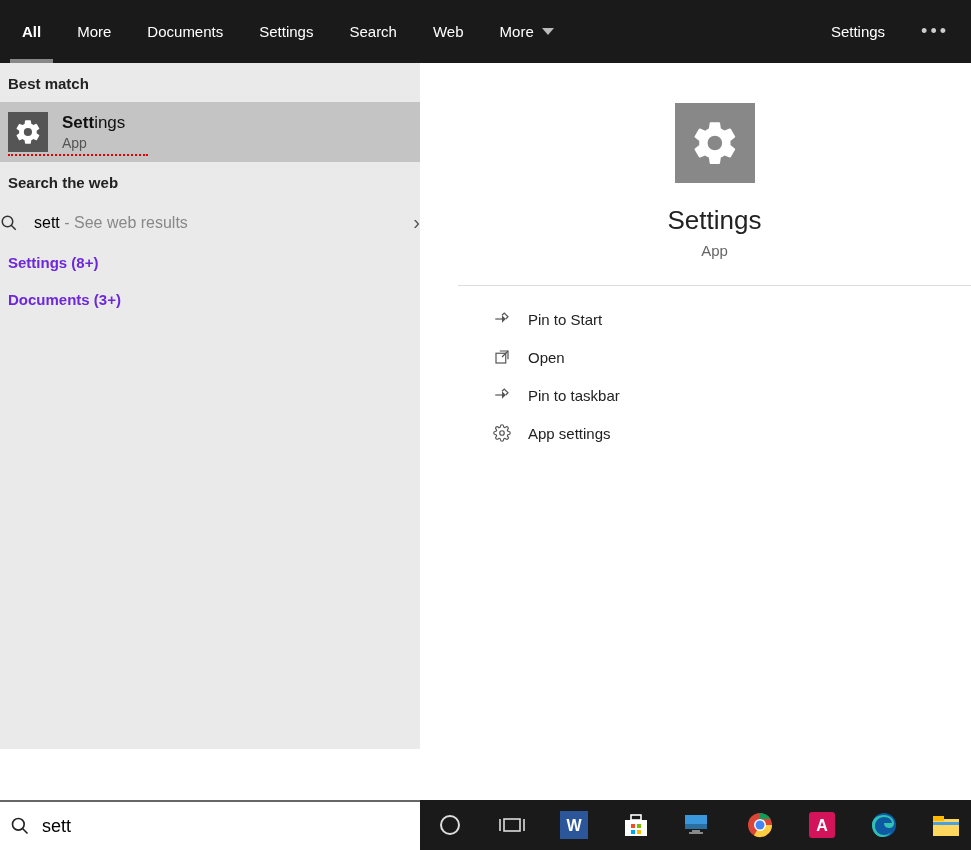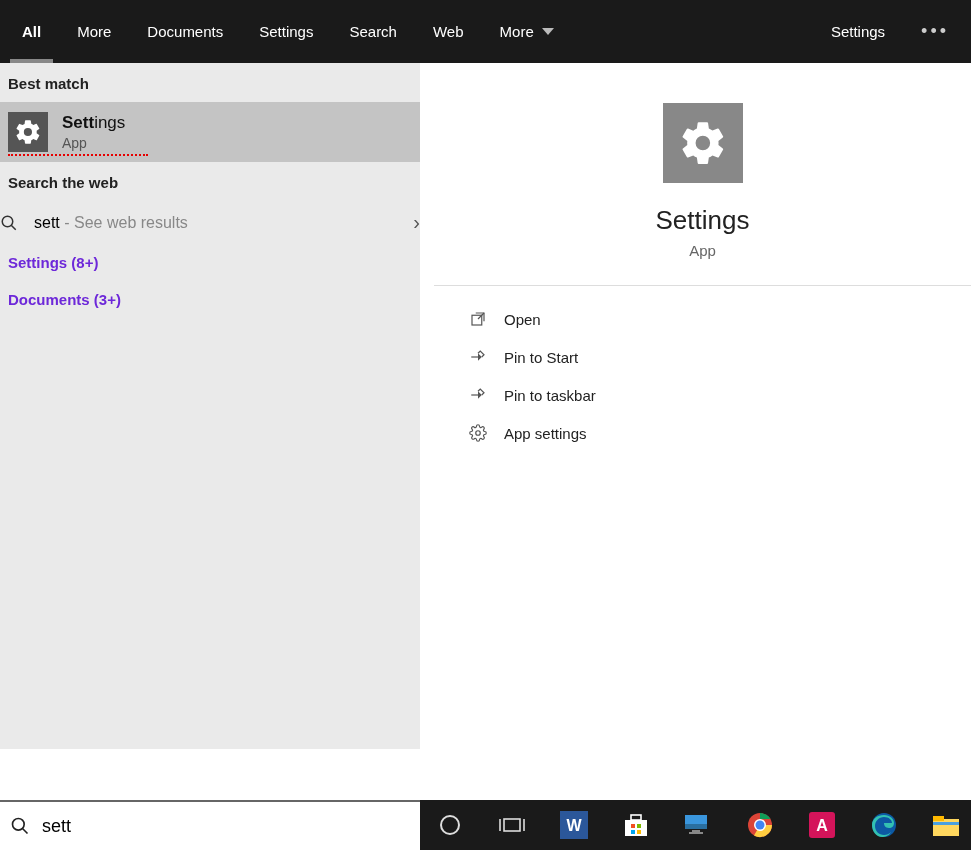--- a/index.html
+++ b/index.html
@@ -39,20 +39,21 @@
     border-right: 6px solid transparent;
     border-top: 7px solid #bbb;
   }
   .tabbar .spacer { flex: 1; }
   .tabbar .dots { padding: 0 18px; letter-spacing: 3px; color: #ccc; font-size: 18px; }
 
   
   .main {
     display: flex;
     height: 686px; 
+    gap: 12px;
   }
   .left {
     width: 420px;
     background: #eaeaea;
     display: flex;
     flex-direction: column;
   }
   .divider-col { width: 14px; background: #fff; }
   .right {
     flex: 1;
@@ -269,36 +270,36 @@
             <path d="M19.4 13a7.5 7.5 0 0 0 .06-1 7.5 7.5 0 0 0-.06-1l2.11-1.65a.5.5 0 0 0 .12-.64l-2-3.46a.5.5 0 0 0-.6-.22l-2.49 1a7.3 7.3 0 0 0-1.73-1l-.38-2.65A.5.5 0 0 0 13.93 2h-4a.5.5 0 0 0-.49.42l-.38 2.65a7.3 7.3 0 0 0-1.73 1l-2.49-1a.5.5 0 0 0-.6.22l-2 3.46a.5.5 0 0 0 .12.64L4.47 11a7.5 7.5 0 0 0-.06 1 7.5 7.5 0 0 0 .06 1l-2.11 1.65a.5.5 0 0 0-.12.64l2 3.46a.5.5 0 0 0 .6.22l2.49-1a7.3 7.3 0 0 0 1.73 1l.38 2.65a.5.5 0 0 0 .49.42h4a.5.5 0 0 0 .49-.42l.38-2.65a7.3 7.3 0 0 0 1.73-1l2.49 1a.5.5 0 0 0 .6-.22l2-3.46a.5.5 0 0 0-.12-.64ZM11.93 15.5A3.5 3.5 0 1 1 15.43 12a3.5 3.5 0 0 1-3.5 3.5Z"></path>
           </svg>
       </div>
       <div class="title">Settings</div>
       <div class="sub">App</div>
     </div>
     <div class="actions">
       <div class="action-row">
         <span class="aicon">
           <svg width="18" height="18" viewBox="0 0 24 24" fill="none" stroke="#555" stroke-width="1.6">
+              <path d="M3 12h9"></path>
+              <path d="M12 7v10l5-5z" fill="#555" stroke="none"></path>
+              <path d="M12 7l3-3 5 5-3 3"></path>
+            </svg>
+        </span>
+        <span>Pin to Start</span>
+      </div>
+      <div class="action-row">
+        <span class="aicon">
+          <svg width="18" height="18" viewBox="0 0 24 24" fill="none" stroke="#555" stroke-width="1.6">
               <rect x="4" y="7" width="13" height="13"></rect>
               <polyline points="9 4 20 4 20 15"></polyline>
               <line x1="20" y1="4" x2="12" y2="12"></line>
             </svg>
         </span>
         <span>Open</span>
-      </div>
-      <div class="action-row">
-        <span class="aicon">
-          <svg width="18" height="18" viewBox="0 0 24 24" fill="none" stroke="#555" stroke-width="1.6">
-              <path d="M3 12h9"></path>
-              <path d="M12 7v10l5-5z" fill="#555" stroke="none"></path>
-              <path d="M12 7l3-3 5 5-3 3"></path>
-            </svg>
-        </span>
-        <span>Pin to Start</span>
       </div>
       <div class="action-row">
         <span class="aicon">
           <svg width="18" height="18" viewBox="0 0 24 24" fill="none" stroke="#555" stroke-width="1.6">
               <path d="M3 12h9"></path>
               <path d="M12 7v10l5-5z" fill="#555" stroke="none"></path>
               <path d="M12 7l3-3 5 5-3 3"></path>
             </svg>
         </span>
         <span>Pin to taskbar</span>

